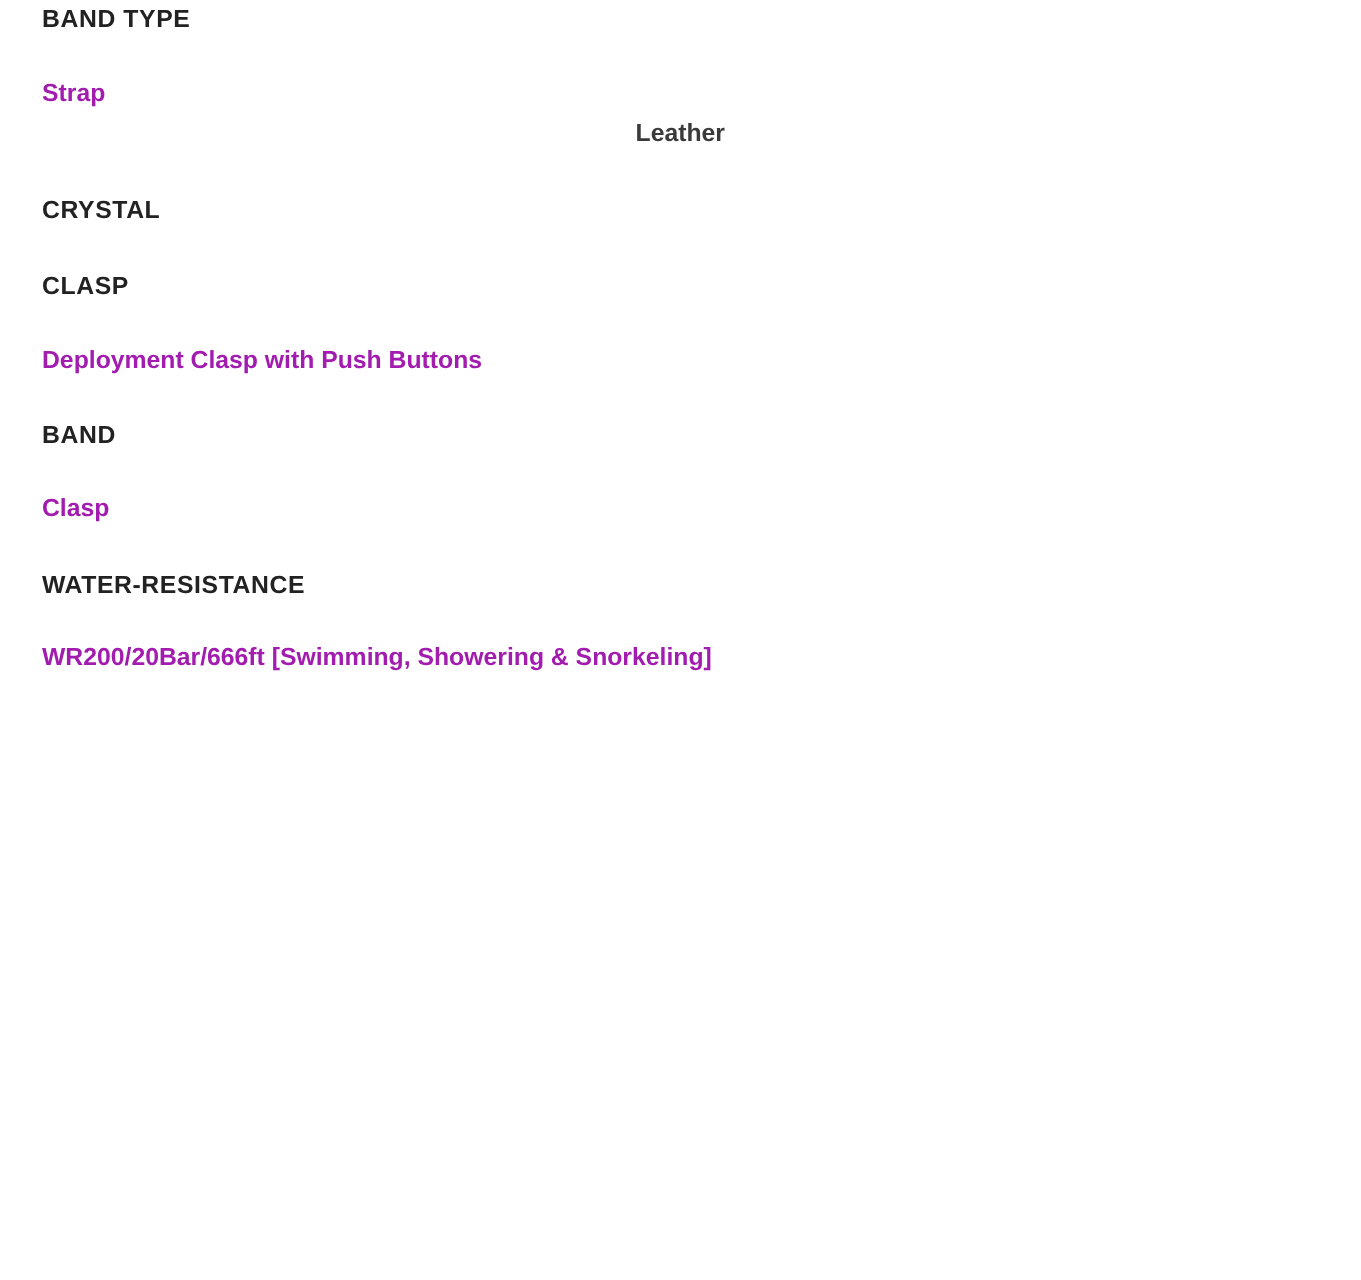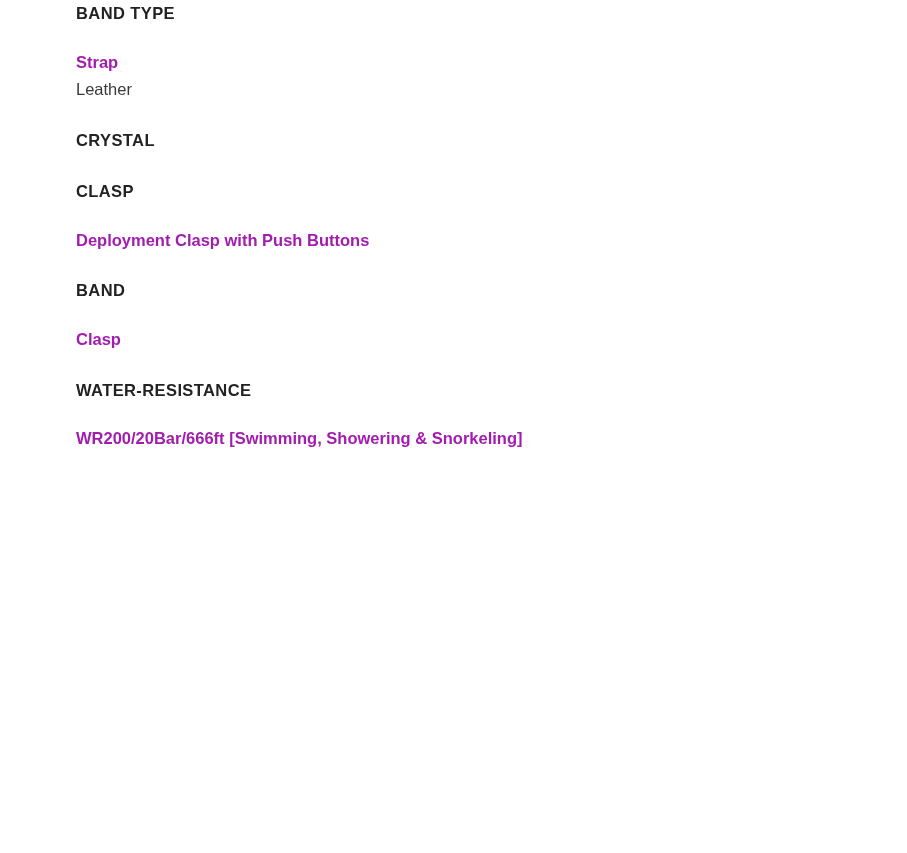--- a/index.html
+++ b/index.html
@@ -10,21 +10,20 @@
   body {
     width: 907px;
     height: 853px;
     font-family: "Liberation Sans", sans-serif;
     color: #2b2b2b;
     overflow: hidden;
   }
   .spec-sheet {
     padding: 0 28px;
     box-sizing: border-box;
-    margin-left: 48px;
   }
   .spec-group {
     margin: 0;
   }
   .spec-group + .spec-group {
     margin-top: 31px;
   }
   .spec-label {
     font-size: 16.5px;
     font-weight: bold;
@@ -36,25 +35,26 @@
   .spec-value {
     font-size: 16.5px;
     font-weight: bold;
     color: #a21caf;
     line-height: 1.25;
     margin: 0;
     padding-top: 28px;
   }
   .spec-detail {
     font-size: 16.5px;
-    font-weight: normal;
+    font-weight: bold;
     color: #3a3a3a;
     line-height: 1.25;
     margin: 0;
     padding-top: 7px;
+    text-align: center;
   }
   .spec-group.first .spec-label {
     padding-top: 4px;
   }
 </style>
 </head>
 <body>
 
 <div class="spec-sheet">
 

